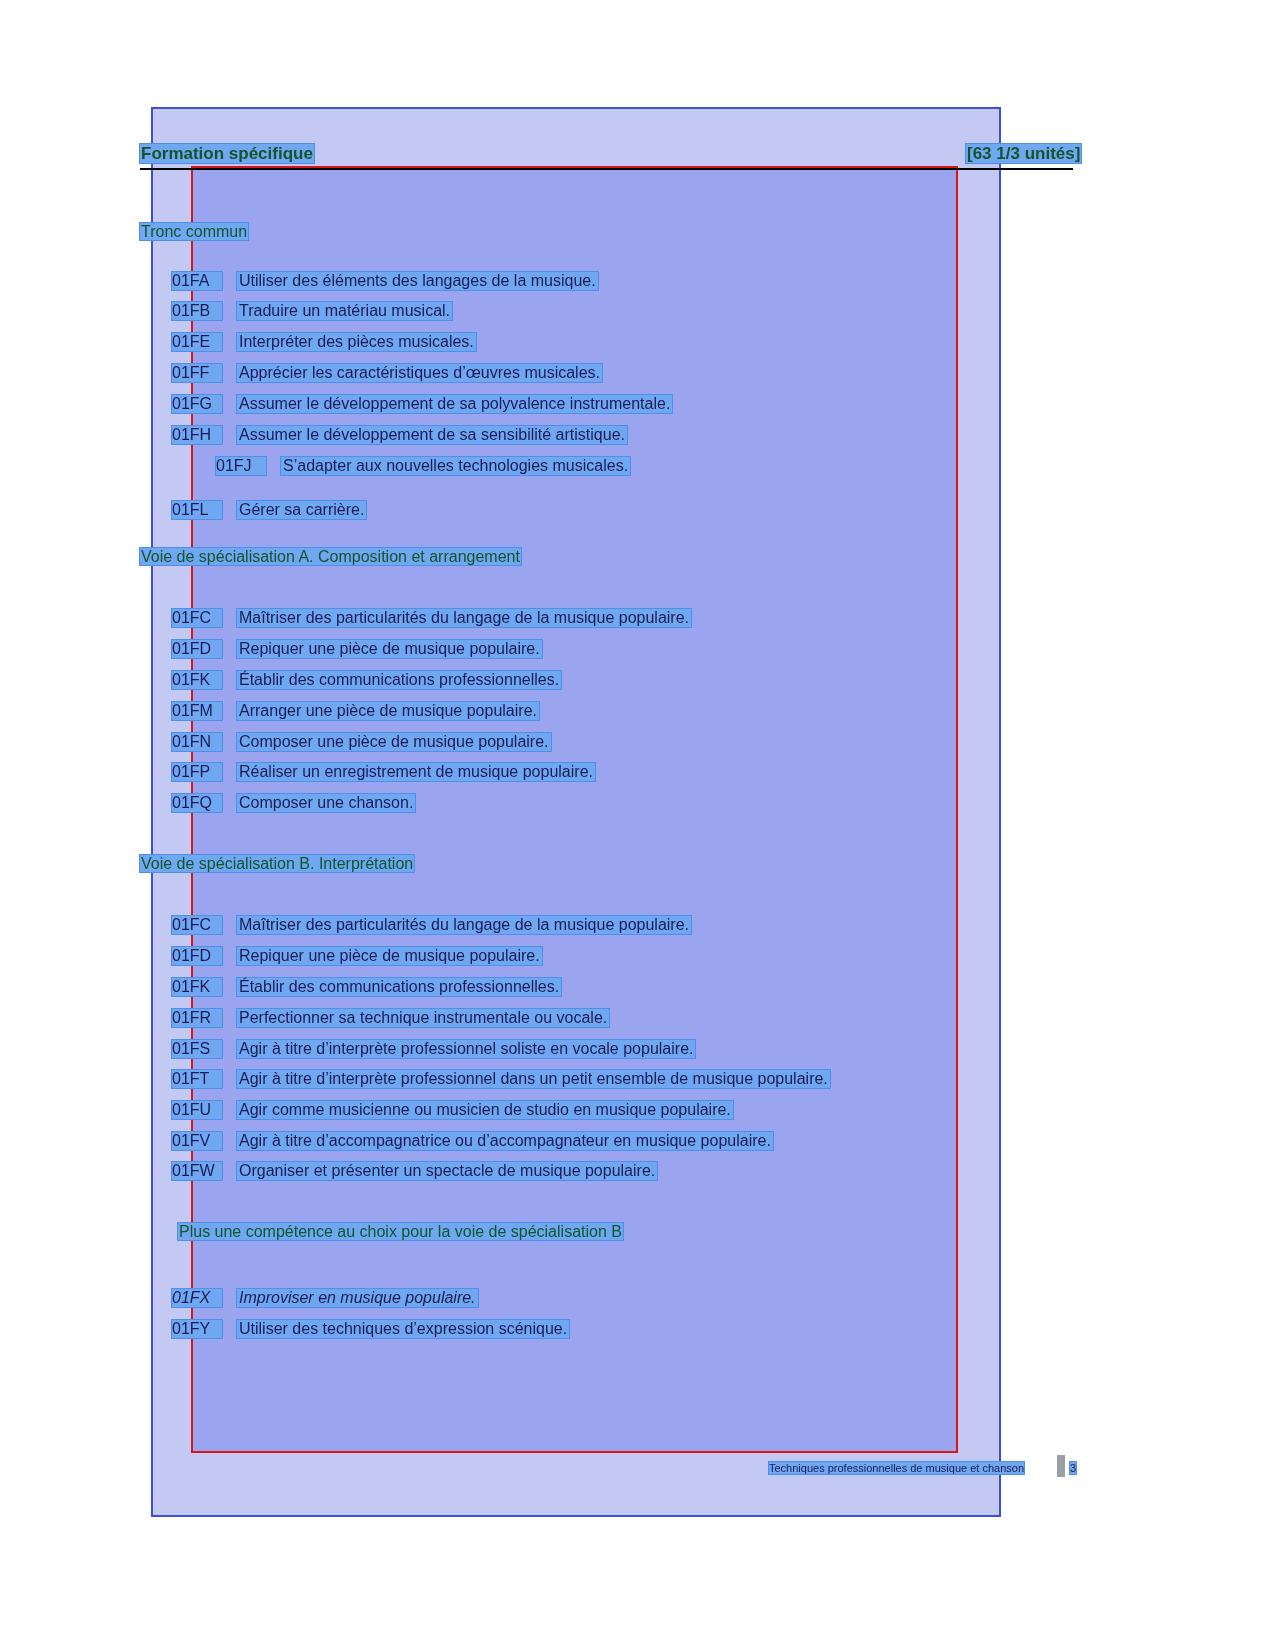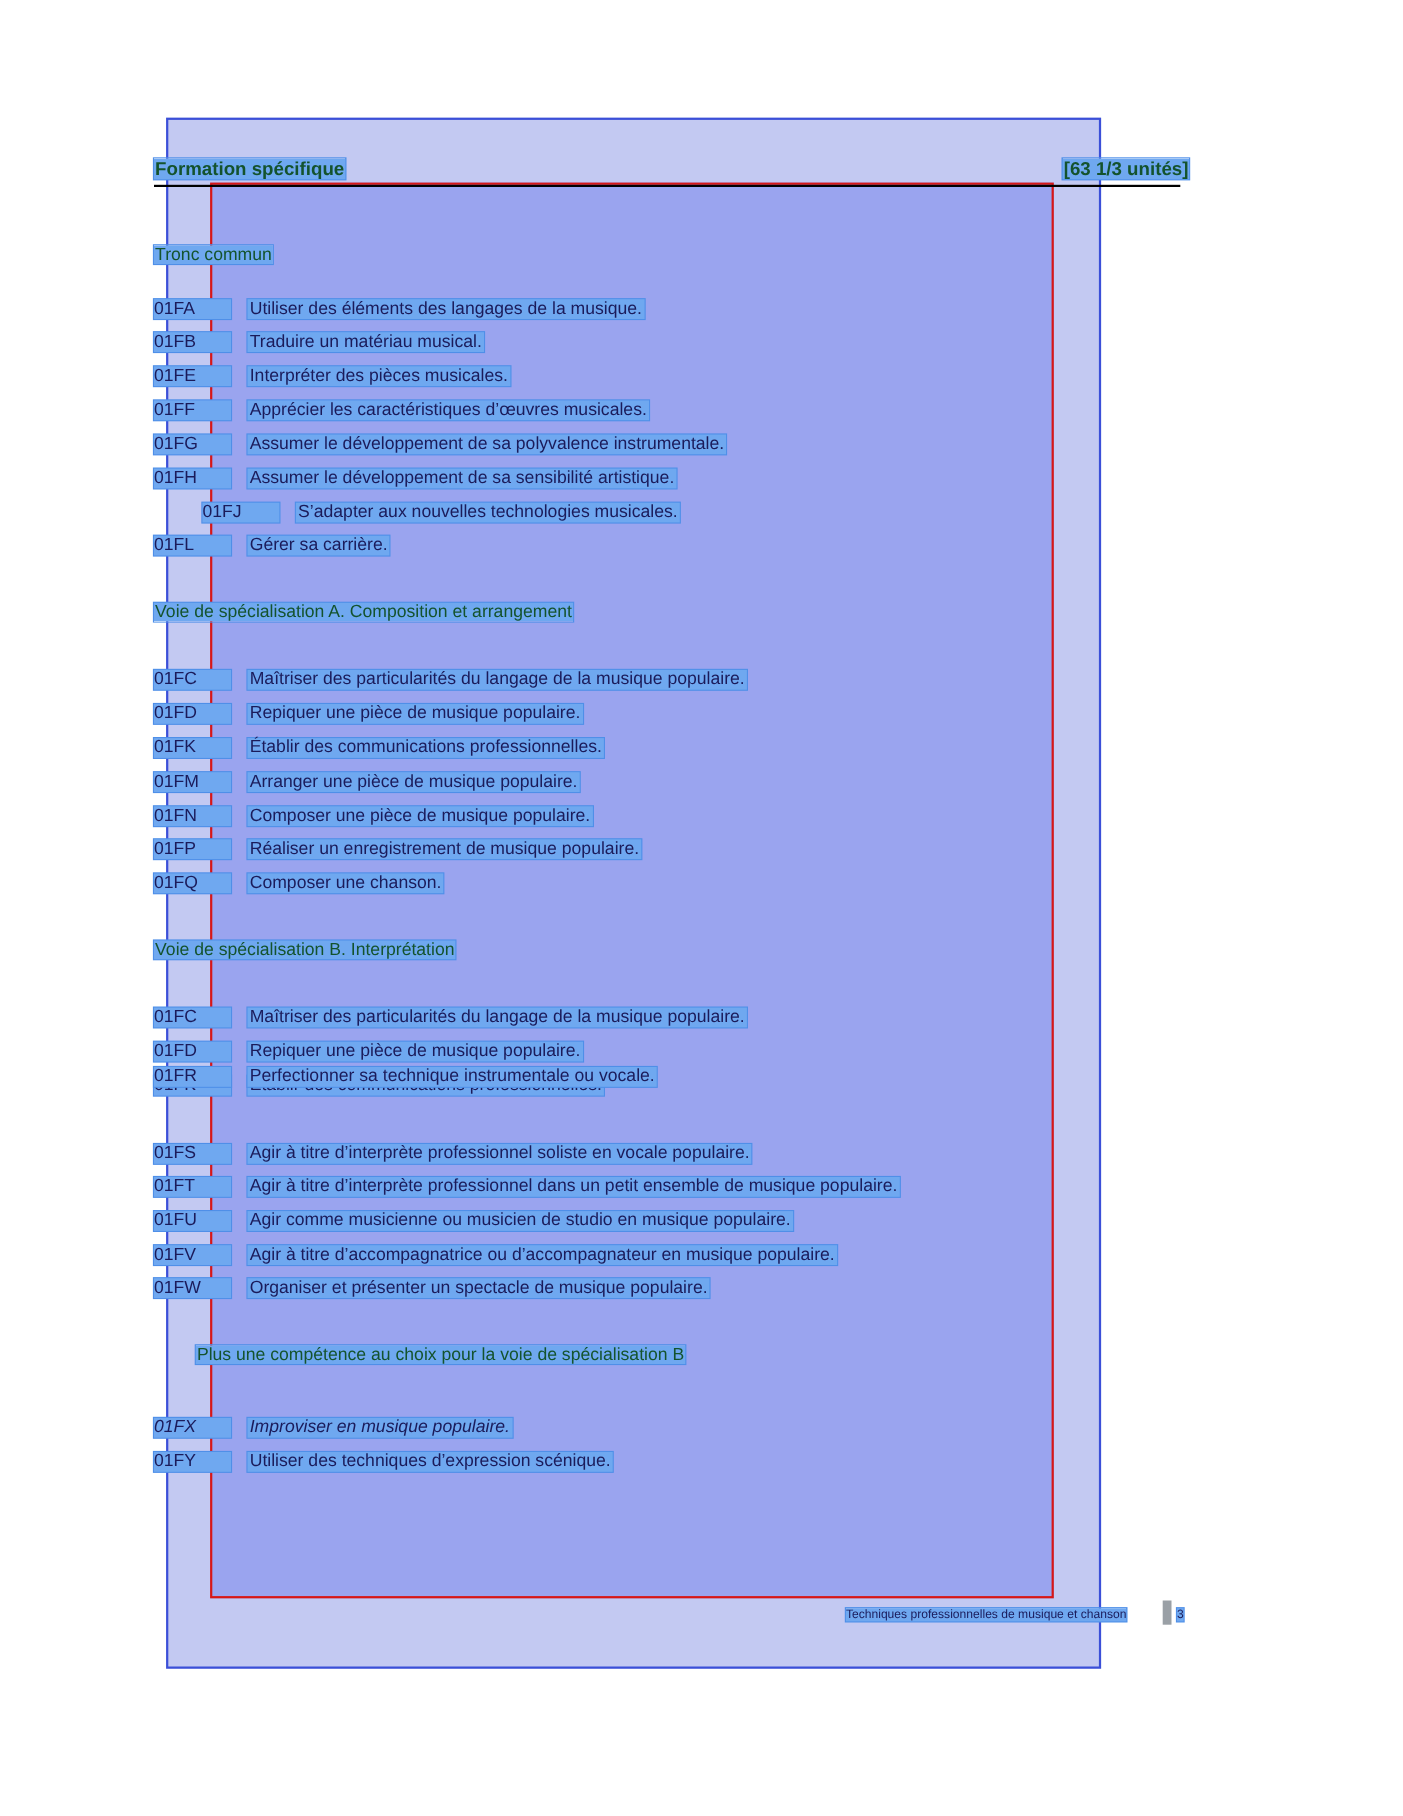--- a/index.html
+++ b/index.html
@@ -84,23 +84,24 @@
   .row {
     position: absolute;
     left: 140px;
     height: 20px;
     white-space: nowrap;
     color: #1b1b5a;
     font-size: 16px;
   }
   .row .code {
     display: inline-block;
-    width: 70px;
-    background: #6fa8f0;
-    box-shadow: 0 0 0 1px #4f8fe8;
+    width: 50px;
+    background: #6fa8f0;
+    box-shadow: 0 0 0 1px #4f8fe8;
+    margin-left: 32px;
   }
   .row .desc {
     display: inline-block;
     margin-left: 15px;
     background: #6fa8f0;
     box-shadow: 0 0 0 1px #4f8fe8;
     padding: 0 2px;
   }
 
   #footer {
@@ -167,21 +168,21 @@
 </div>
 <div class="row" style="top:395px;">
   <span class="code">01FG</span><span class="desc">Assumer le développement de sa polyvalence instrumentale.</span>
 </div>
 <div class="row" style="top:426px;">
   <span class="code">01FH</span><span class="desc">Assumer le développement de sa sensibilité artistique.</span>
 </div>
 <div class="row" style="top:457px;padding-left:44px;">
   <span class="code">01FJ</span><span class="desc">S’adapter aux nouvelles technologies musicales.</span>
 </div>
-<div class="row" style="top:487px;">
+<div class="row" style="top:501px;">
   <span class="code">01FL</span><span class="desc">Gérer sa carrière.</span>
 </div>
 
 <div class="doc-text section-head" style="top:548px;">
   <span class="hl">Voie de spécialisation A. Composition et arrangement</span>
 </div>
 
 <div class="row" style="top:609px;">
   <span class="code">01FC</span><span class="desc">Maîtriser des particularités du langage de la musique populaire.</span>
 </div>
@@ -210,21 +211,21 @@
 
 <div class="row" style="top:916px;">
   <span class="code">01FC</span><span class="desc">Maîtriser des particularités du langage de la musique populaire.</span>
 </div>
 <div class="row" style="top:947px;">
   <span class="code">01FD</span><span class="desc">Repiquer une pièce de musique populaire.</span>
 </div>
 <div class="row" style="top:978px;">
   <span class="code">01FK</span><span class="desc">Établir des communications professionnelles.</span>
 </div>
-<div class="row" style="top:970px;">
+<div class="row" style="top:1009px;">
   <span class="code">01FR</span><span class="desc">Perfectionner sa technique instrumentale ou vocale.</span>
 </div>
 <div class="row" style="top:1040px;">
   <span class="code">01FS</span><span class="desc">Agir à titre d’interprète professionnel soliste en vocale populaire.</span>
 </div>
 <div class="row" style="top:1070px;">
   <span class="code">01FT</span><span class="desc">Agir à titre d’interprète professionnel dans un petit ensemble de musique populaire.</span>
 </div>
 <div class="row" style="top:1101px;">
   <span class="code">01FU</span><span class="desc">Agir comme musicienne ou musicien de studio en musique populaire.</span>

